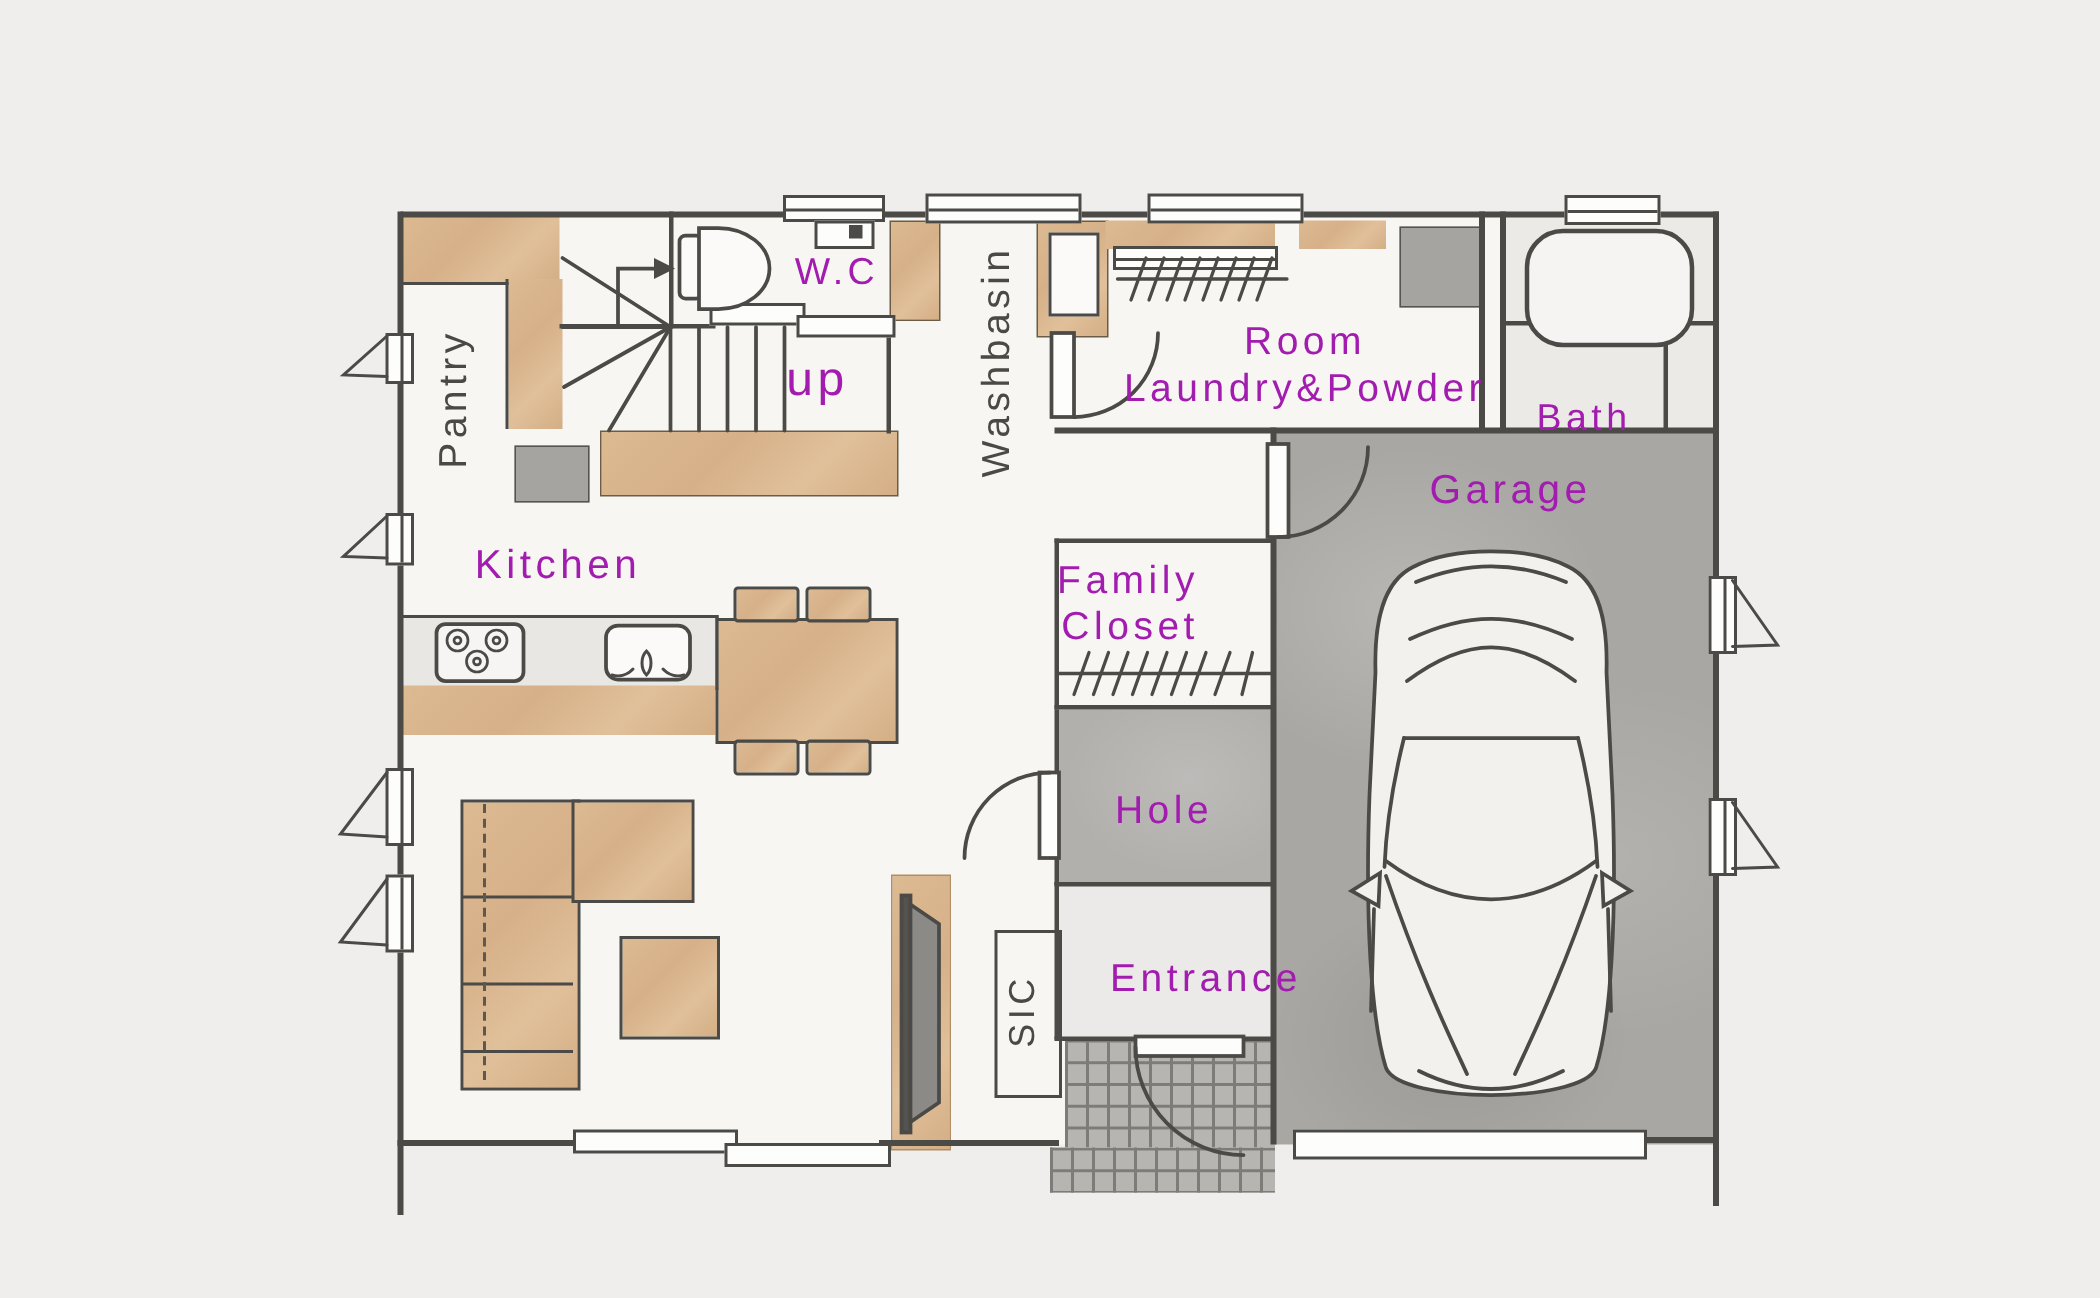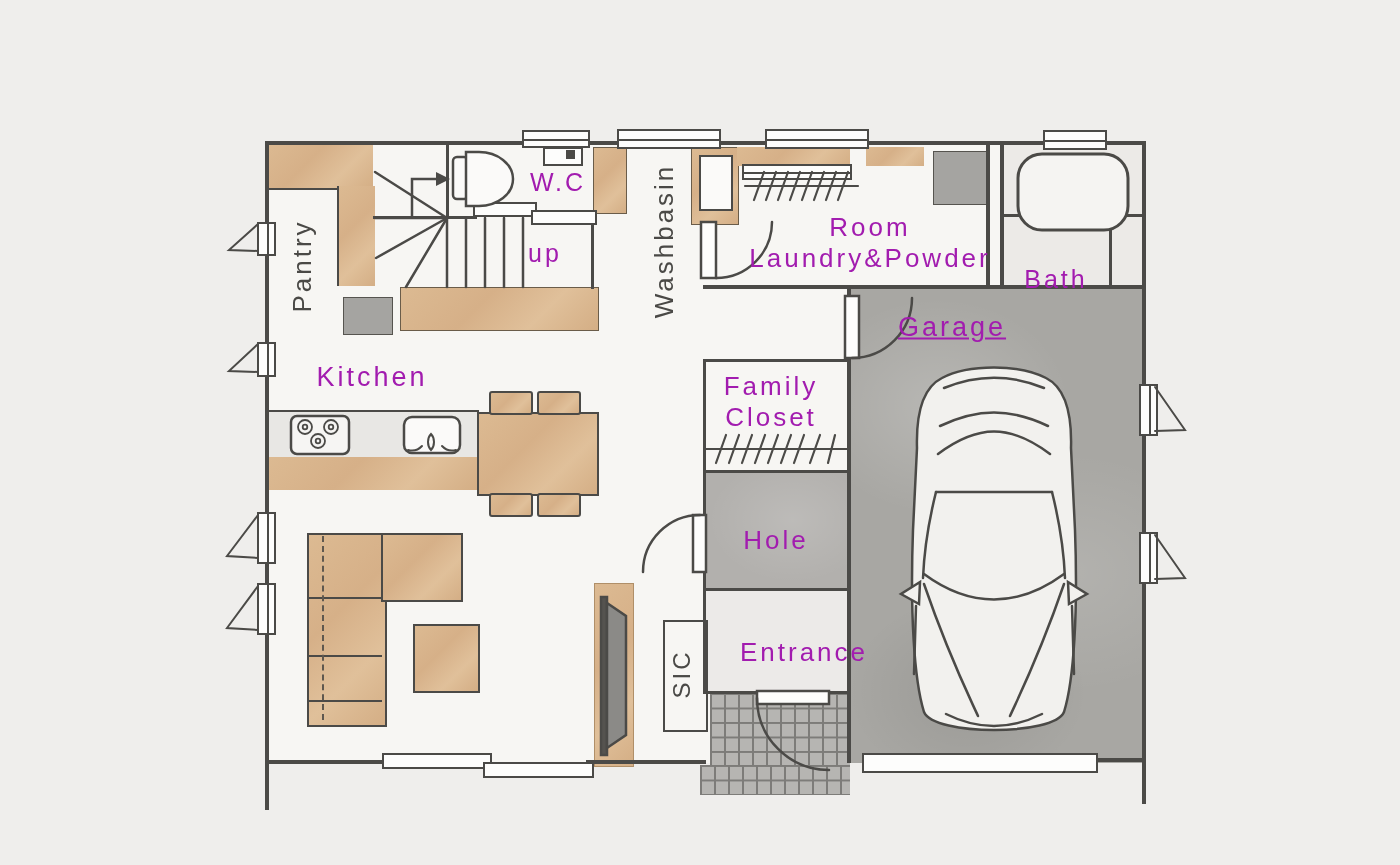--- a/index.html
+++ b/index.html
@@ -241,30 +241,30 @@
         <polygon points="12,220 -7,232 11,242"></polygon>
         <polygon points="160,220 179,232 161,242"></polygon>
         <line x1="8" y1="244" x2="6" y2="312"></line>
         <line x1="164" y1="244" x2="166" y2="312"></line>
       </g>
     </g>
   </svg>
 
   <div class="vlabel" style="left:302px;top:266px;">Pantry</div>
   <div class="label" style="left:558px;top:182px;font-size:25px;">W.C</div>
-  <div class="label" style="left:545px;top:253px;font-size:25px;">up</div>
+  <div class="label" style="left:545px;top:253px;font-size:32px;">up</div>
   <div class="vlabel" style="left:664px;top:241px;">Washbasin</div>
   <div class="label two" style="left:870px;top:243px;">
     <div>Room</div>
     <div>Laundry&amp;Powder</div>
   </div>
   <div class="label" style="left:1056px;top:256px;font-size:25px;margin-top:23px;">Bath</div>
   <div class="label" style="left:372px;top:377px;font-size:27px;">Kitchen</div>
-  <div class="label" style="left:952px;top:327px;font-size:27px;text-decoration:underline;">Garage</div>
-  <div class="label two" style="left:771px;top:402px;">
+  <div class="label" style="left:1007px;top:327px;font-size:27px;">Garage</div>
+  <div class="label two" style="left:752px;top:402px;text-align:right;">
     <div>Family</div>
     <div>Closet</div>
   </div>
   <div class="label" style="left:776px;top:540px;">Hole</div>
   <div class="vlabel" style="left:682px;top:674px;font-size:24px;">SIC</div>
   <div class="label" style="left:804px;top:652px;">Entrance</div>
 
 </div>
 
 </body></html>

